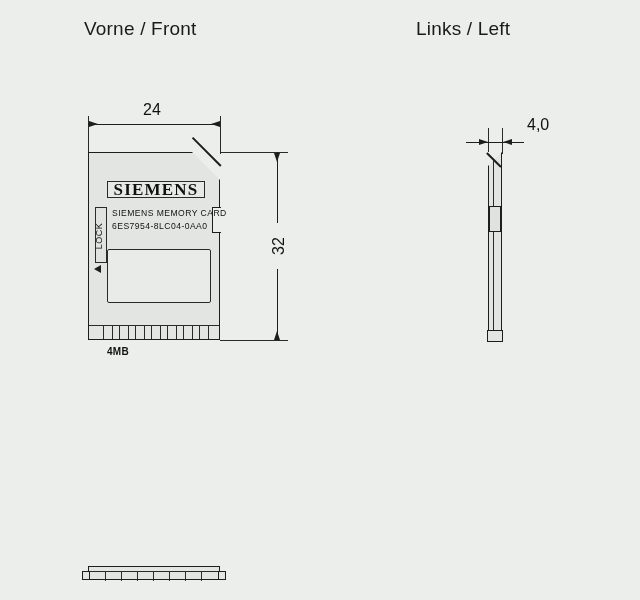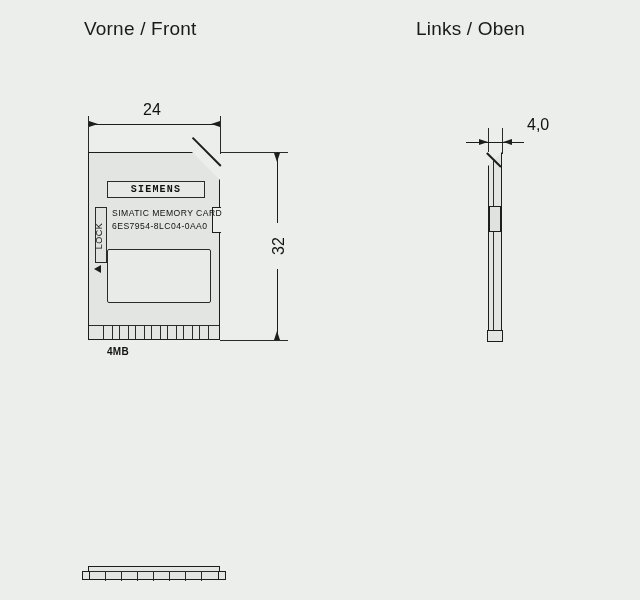--- a/index.html
+++ b/index.html
@@ -169,25 +169,25 @@
     width: 98px;
     height: 17px;
     border: 1px solid #2a2a2a;
     background: #e6e9e5;
     box-sizing: border-box;
     display: flex;
     align-items: center;
     justify-content: center;
   }
   #front-brand-text {
-    font-size: 10px;
+    font-size: 17px;
     font-weight: bold;
     letter-spacing: 1.2px;
     color: #111;
-    font-family: Liberation Mono, monospace;
+    font-family: Liberation Serif, serif;
   }
   #front-text-block {
     position: absolute;
     left: 23px;
     top: 54px;
     width: 104px;
   }
   .card-line {
     font-size: 8.6px;
     color: #111;
@@ -343,21 +343,21 @@
     border: 1.3px solid #1d1d1d;
     box-sizing: border-box;
   }
 </style>
 </head>
 <body>
 
 <div class="stage">
 
   <div class="view-title" id="title-front">Vorne / Front</div>
-  <div class="view-title" id="title-left">Links / Oben</div>
+  <div class="view-title" id="title-left">Links / Left</div>
 
   <div class="line vline thin" style="left:88px; top:116px; height:38px;"></div>
   <div class="line vline thin" style="left:220px; top:116px; height:38px;"></div>
   <div class="line hline" style="left:88px; top:124px; width:132px;"></div>
   <div class="arrow arrow-r" style="left:89px; top:121px;"></div>
   <div class="arrow arrow-l" style="left:211px; top:121px;"></div>
   <div class="dim-text" style="left:140px; top:101px;">24</div>
 
   <div class="line hline thin" style="left:220px; top:152px; width:68px;"></div>
   <div class="line hline thin" style="left:220px; top:340px; width:68px;"></div>
@@ -375,21 +375,21 @@
     <div id="front-lock-label">
       <span>LOCK</span>
     </div>
     <div id="front-lock-tri"></div>
 
     <div id="front-brand">
       <div id="front-brand-text">SIEMENS</div>
     </div>
 
     <div id="front-text-block">
-      <div class="card-line">SIMATIC MEMORY CARD</div>
+      <div class="card-line">SIEMENS MEMORY CARD</div>
       <div class="card-line">6ES7954-8LC04-0AA0</div>
     </div>
 
     <div id="front-field"></div>
     <div id="front-capacity">4MB</div>
 
     <div id="front-bottom-strip"></div>
     <div class="front-contact" style="left:14px;"></div>
     <div class="front-contact" style="left:30px;"></div>
     <div class="front-contact" style="left:46px;"></div>

